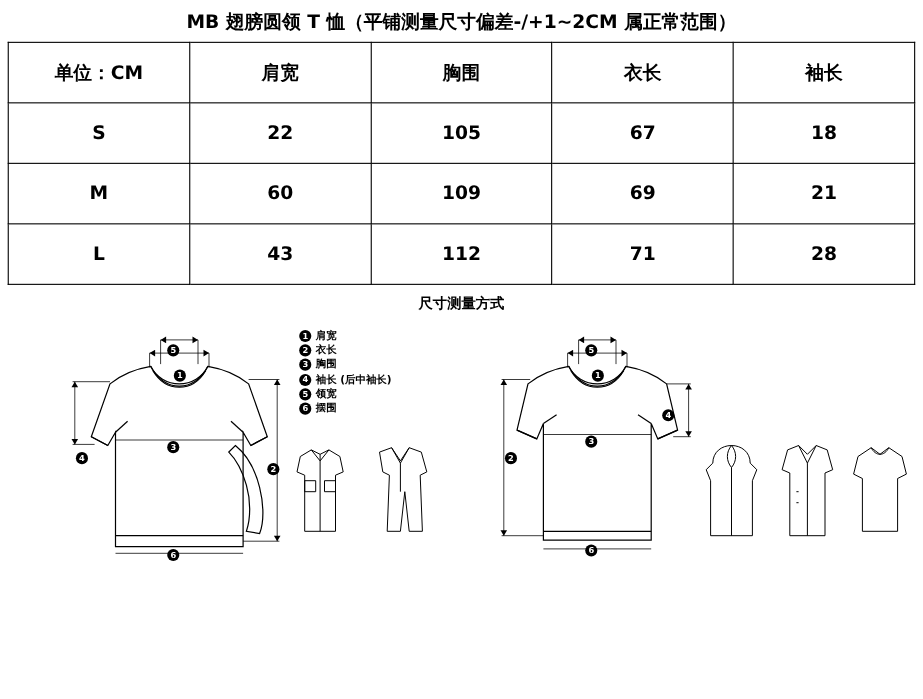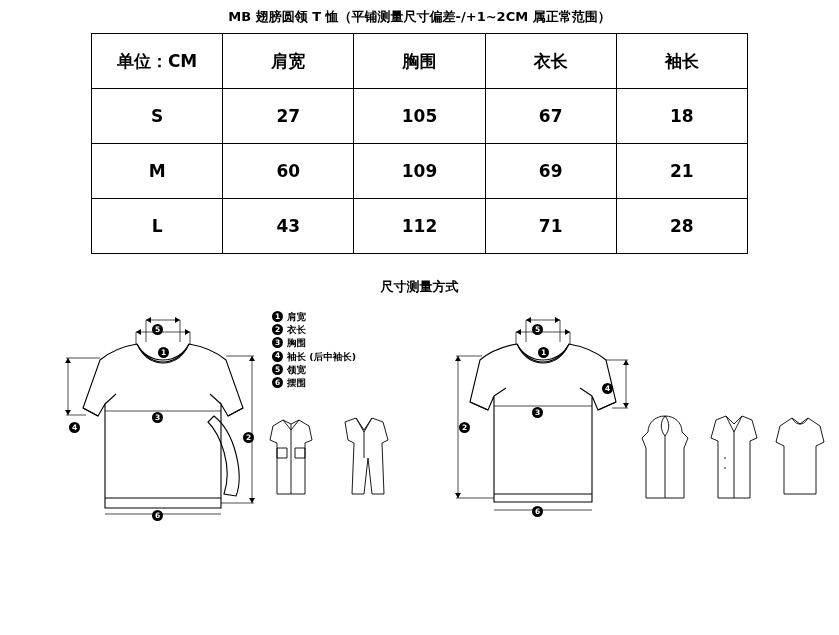--- a/index.html
+++ b/index.html
@@ -14,29 +14,29 @@
     color: #000;
     overflow: hidden;
   }
   .page {
     position: relative;
     width: 839px;
     height: 635px;
   }
   .title {
     text-align: center;
-    font-size: 13px;
+    font-size: 17px;
     font-weight: bold;
     padding-top: 8px;
     padding-bottom: 7px;
     letter-spacing: 0px;
   }
   table.size-table {
     border-collapse: collapse;
-    width: 657px;
+    width: 825px;
     margin: 0 auto;
     table-layout: fixed;
   }
   table.size-table td {
     border: 1px solid #000;
     text-align: center;
     font-size: 17px;
     font-weight: bold;
     height: 54px;
     padding: 0;
@@ -45,21 +45,21 @@
     font-size: 17px;
     font-weight: bold;
   }
   table.size-table td.unit-cell {
     font-size: 16px;
   }
   .measure-title {
     text-align: center;
     font-size: 13px;
     font-weight: bold;
-    margin-top: 24px;
+    margin-top: 8px;
     margin-bottom: 2px;
   }
   .diagrams {
     position: relative;
     width: 839px;
     height: 225px;
   }
   .diagram-half {
     position: absolute;
     top: 0;
@@ -118,21 +118,21 @@
     <tbody>
       <tr class="header">
         <td class="unit-cell">单位：CM</td>
         <td>肩宽</td>
         <td>胸围</td>
         <td>衣长</td>
         <td>袖长</td>
       </tr>
       <tr>
         <td>S</td>
-        <td>27</td>
+        <td>22</td>
         <td>105</td>
         <td>67</td>
         <td>18</td>
       </tr>
       <tr>
         <td>M</td>
         <td>60</td>
         <td>109</td>
         <td>69</td>
         <td>21</td>

